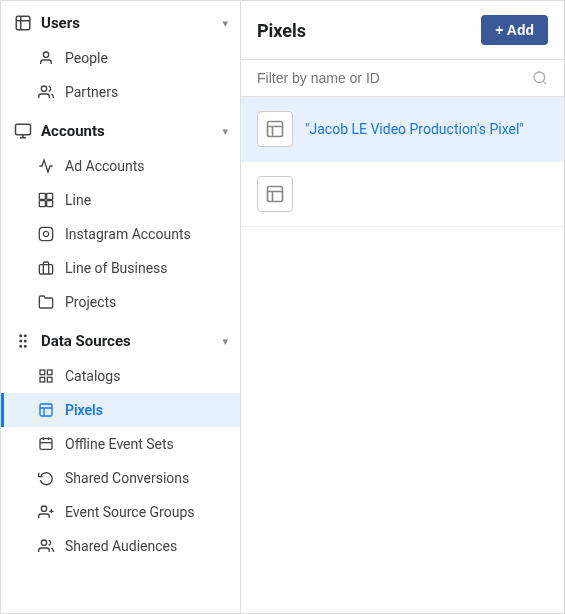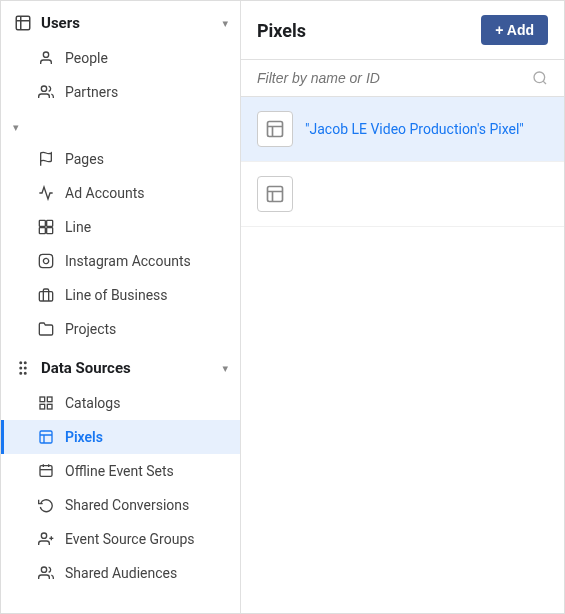--- a/index.html
+++ b/index.html
@@ -131,21 +131,20 @@
       border-bottom: 1px solid #e0e0e0;
       gap: 8px;
     }
     .search-input {
       border: none;
       outline: none;
       flex: 1;
       font-size: 14px;
       color: #888;
       background: transparent;
-      font-style: italic;
     }
     .search-icon {
       color: #aaa;
       font-size: 16px;
     }
 
     .pixel-list {
       flex: 1;
       background: #fff;
       overflow-y: auto;
@@ -220,32 +219,33 @@
         <path d="M17 21v-2a4 4 0 0 0-4-4H5a4 4 0 0 0-4 4v2"></path>
         <circle cx="9" cy="7" r="4"></circle>
         <path d="M23 21v-2a4 4 0 0 0-3-3.87"></path>
         <path d="M16 3.13a4 4 0 0 1 0 7.75"></path>
       </svg>
     </span>
     <span class="item-label">Partners</span>
   </div>
 
   <div class="section-header">
+    <div class="section-header-left">
+      <span class="section-header-icon">
+        <svg width="18" height="18" viewBox="0 0 24 24" fill="none" stroke="currentColor" stroke-width="2">
+          <rect x="2" y="3" width="20" height="14" rx="2" ry="2"></rect>
+          <line x1="8" y1="21" x2="16" y2="21"></line>
+          <line x1="12" y1="17" x2="12" y2="21"></line>
+        </svg>
+      </span>
+      <span>Accounts</span>
+    </div>
     <span class="chevron-icon">▾</span>
   </div>
 
-  <div class="sidebar-item">
-    <span class="item-icon">
-      <svg width="16" height="16" viewBox="0 0 24 24" fill="none" stroke="currentColor" stroke-width="2">
-        <path d="M4 15s1-1 4-1 5 2 8 2 4-1 4-1V3s-1 1-4 1-5-2-8-2-4 1-4 1z"></path>
-        <line x1="4" y1="22" x2="4" y2="15"></line>
-      </svg>
-    </span>
-    <span class="item-label">Pages</span>
-  </div>
 
   <div class="sidebar-item">
     <span class="item-icon">
       <svg width="16" height="16" viewBox="0 0 24 24" fill="none" stroke="currentColor" stroke-width="2">
         <polyline points="22 12 18 12 15 21 9 3 6 12 2 12"></polyline>
       </svg>
     </span>
     <span class="item-label">Ad Accounts</span>
   </div>
 

